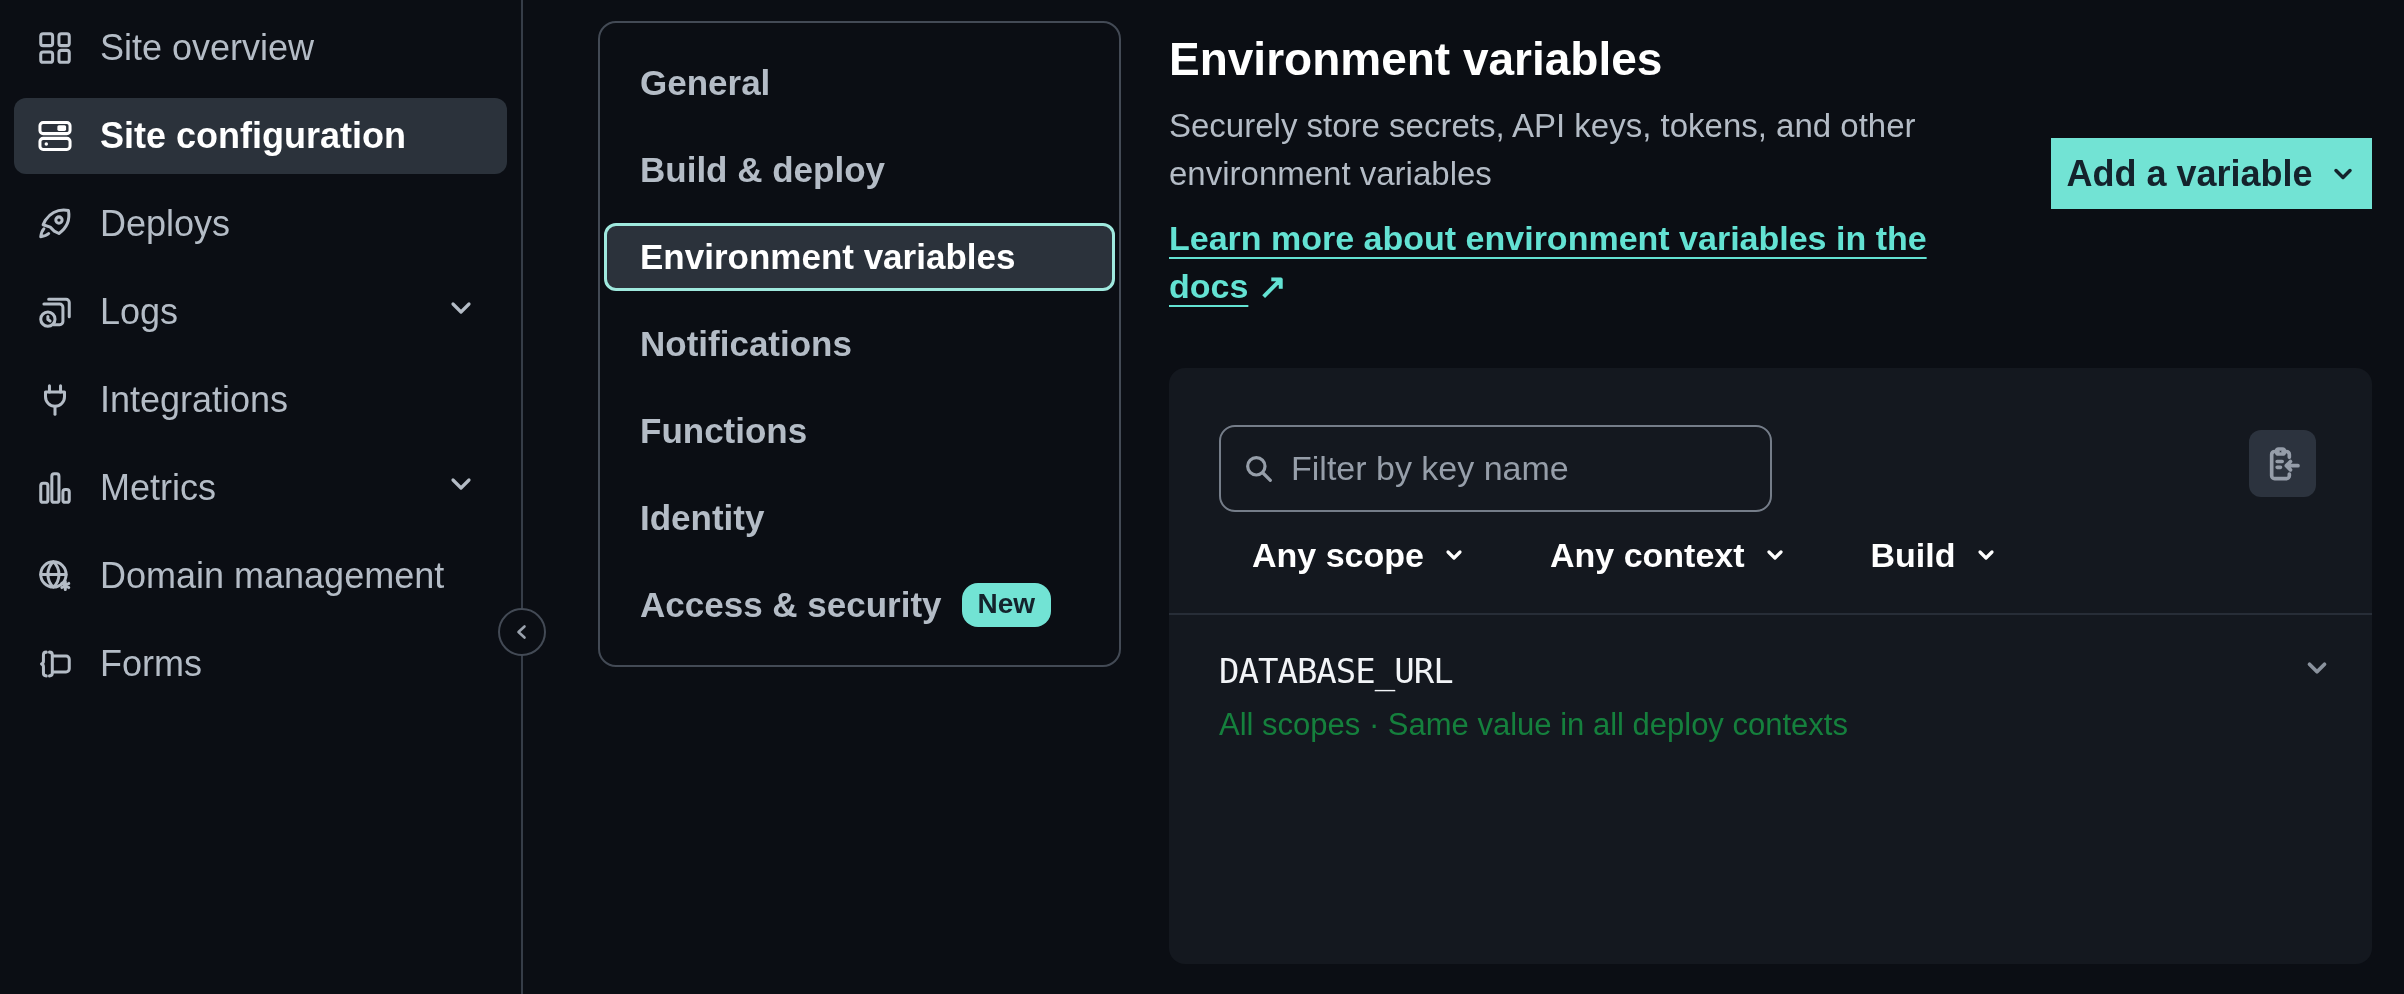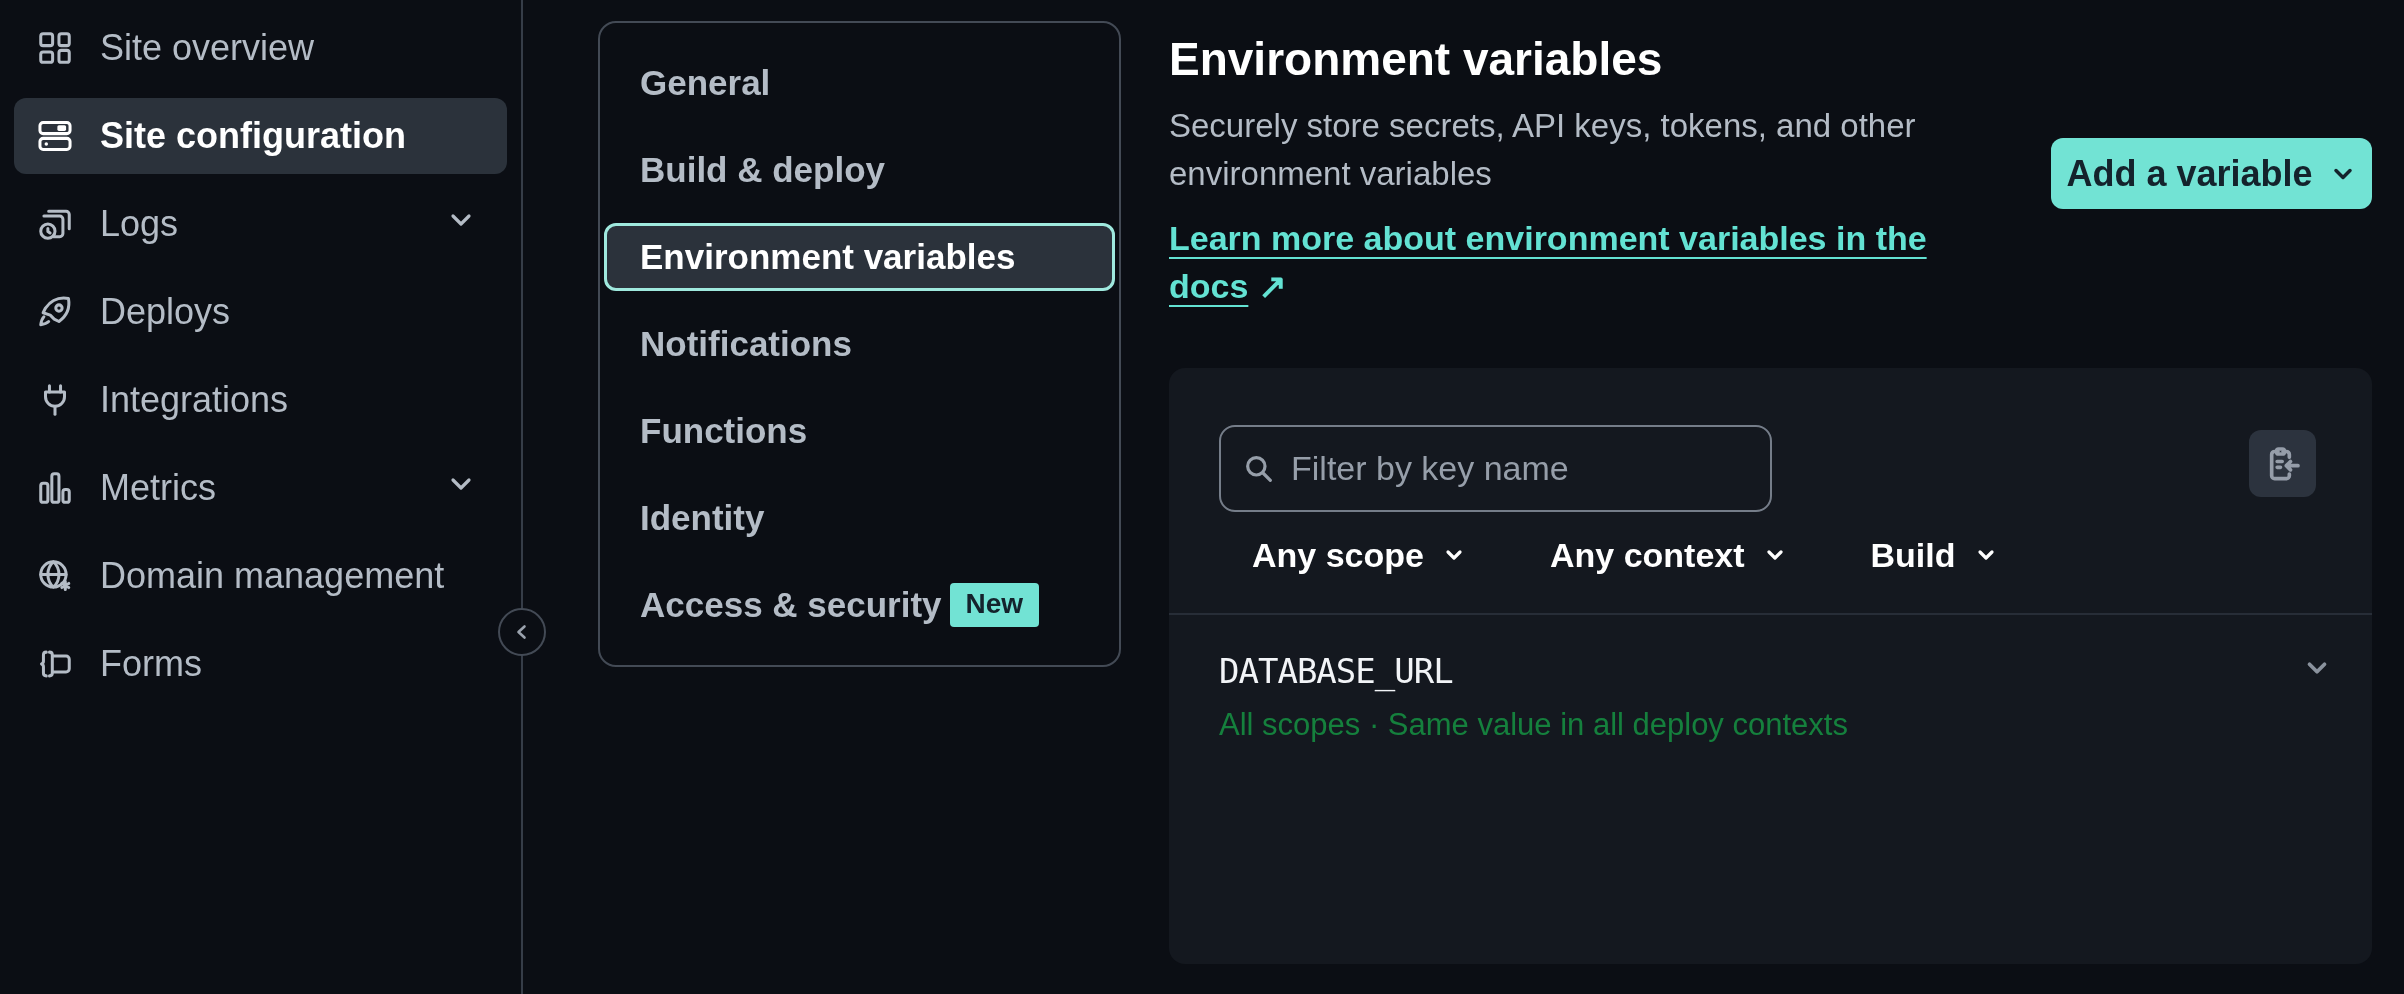--- a/index.html
+++ b/index.html
@@ -53,37 +53,37 @@
     display:flex; align-items:center; height:68px; padding:0 36px;
     border-radius:12px; color:var(--text-secondary,#aab2bc);
     font-size:35px; font-weight:600; cursor:pointer; flex:none;
   }
   .nav-item.active {
     background:var(--pill-bg,#2b323b);
     border:3px solid var(--accent-border,#9fe9de);
     color:#fff; font-weight:700; padding:0 33px;
   }
   .badge {
-    margin-left:8px; background:var(--accent,#74e3d4);
+    margin-left:20px; background:var(--accent,#74e3d4);
     color:var(--accent-dark-text,#17242d);
-    font-size:28px; font-weight:700; padding:5px 16px 7px 16px; border-radius:4px;
+    font-size:28px; font-weight:700; padding:5px 16px 7px 16px; border-radius:16px;
   }
 
   
   .content { position:absolute; left:646px; top:0; width:1203px; height:994px; }
   .page-title { position:absolute; left:0; top:32px; font-size:46px; font-weight:700; color:#fff; }
   .page-desc { position:absolute; left:0; top:102px; width:780px; font-size:33px; line-height:48px; color:var(--text-secondary,#b7bec8); }
   .docs-link { position:absolute; left:0; top:214px; width:780px; font-size:34px; font-weight:700; line-height:48px; color:var(--accent-link,#63e2d3); cursor:pointer; }
   .docs-link .ln { text-decoration:underline; text-underline-offset:7px; text-decoration-thickness:2px;margin-top:20px; }
   .docs-link .arrow { text-decoration:none; display:inline-block; margin-left:10px; font-weight:700; }
 
   .add-btn {
     position:absolute; left:882px; top:138px; width:321px; height:71px;
     background:var(--accent,#72e3d4); color:var(--accent-dark-text,#13222b);
-    border:none; border-radius:12px; font-family:inherit;
+    border:none; border-radius:0; font-family:inherit;
     font-size:36px; font-weight:700; display:flex; align-items:center; justify-content:center; gap:16px;
     cursor:pointer;
   }
   .add-btn svg { width:28px; height:28px; stroke:var(--accent-dark-text,#13222b); fill:none; stroke-width:3; stroke-linecap:round; stroke-linejoin:round; }
 
   
   .panel {
     position:absolute; left:0; top:368px; width:1203px; height:596px;
     background:var(--panel-bg,#14181f); border-radius:16px;
   }
@@ -152,43 +152,43 @@
             <rect x="2.5" y="13.5" width="19" height="7" rx="2"></rect>
             <circle cx="6.5" cy="17" r="1.1" fill="currentColor" stroke="none"></circle>
           </svg>
       </span>
       <span>Site configuration</span>
     </div>
 
     <div class="side-item">
       <span class="icon">
         <svg viewBox="0 0 24 24">
+            <path d="M5 15c-1.5 1.5-2 5-2 5s3.5-.5 5-2"></path>
+            <path d="M9 14 4.5 12.5 6 9.5C10 4 15 2.5 20.5 3.5 21.5 9 20 14 14.5 18l-3-1.5L9 14z"></path>
+            <circle cx="14.5" cy="9.5" r="2"></circle>
+          </svg>
+      </span>
+      <span>Deploys</span>
+    </div>
+
+    <div class="side-item">
+      <span class="icon">
+        <svg viewBox="0 0 24 24">
             <path d="M8 4h11a2 2 0 0 1 2 2v9"></path>
             <path d="M5 7h10a2 2 0 0 1 2 2v9a2 2 0 0 1-2 2h-4"></path>
             <circle cx="7.5" cy="16.5" r="4.5"></circle>
             <path d="M7.5 14.8v1.9l1.4 1"></path>
           </svg>
       </span>
       <span>Logs</span>
       <span class="chev">
         <svg viewBox="0 0 24 24">
             <polyline points="6 9 12 15 18 9"></polyline>
           </svg>
       </span>
-    </div>
-
-    <div class="side-item">
-      <span class="icon">
-        <svg viewBox="0 0 24 24">
-            <path d="M5 15c-1.5 1.5-2 5-2 5s3.5-.5 5-2"></path>
-            <path d="M9 14 4.5 12.5 6 9.5C10 4 15 2.5 20.5 3.5 21.5 9 20 14 14.5 18l-3-1.5L9 14z"></path>
-            <circle cx="14.5" cy="9.5" r="2"></circle>
-          </svg>
-      </span>
-      <span>Deploys</span>
     </div>
 
     <div class="side-item">
       <span class="icon">
         <svg viewBox="0 0 24 24">
             <path d="M8.5 3v4M15.5 3v4"></path>
             <path d="M6 7h12v3a6 6 0 0 1-6 6 6 6 0 0 1-6-6V7z"></path>
             <path d="M12 16v5"></path>
           </svg>
       </span>

